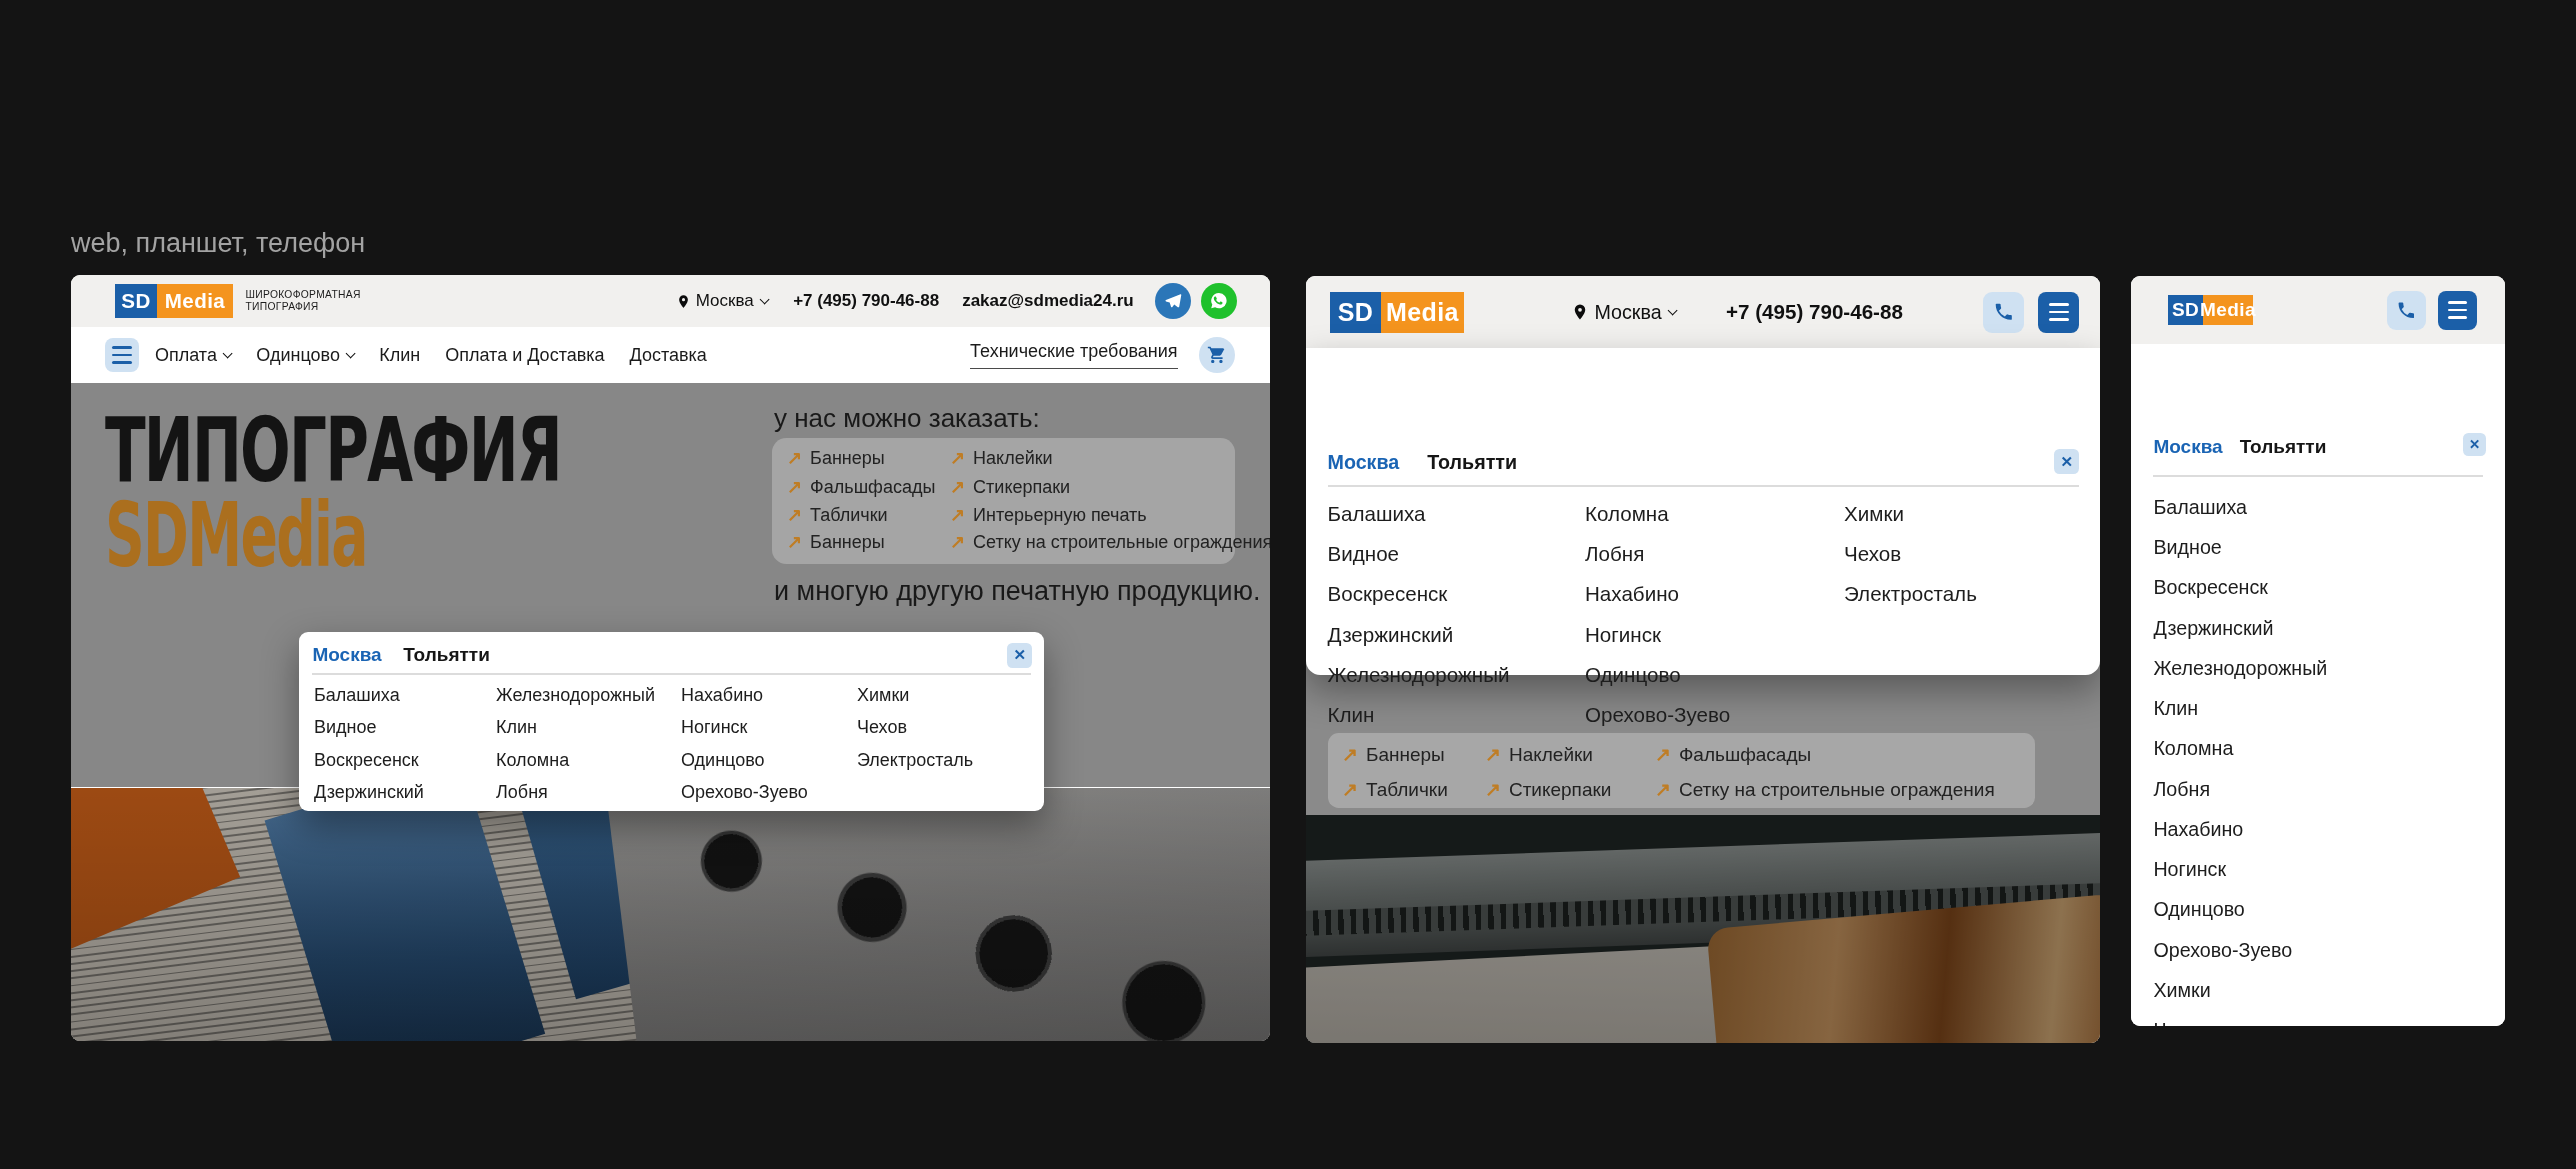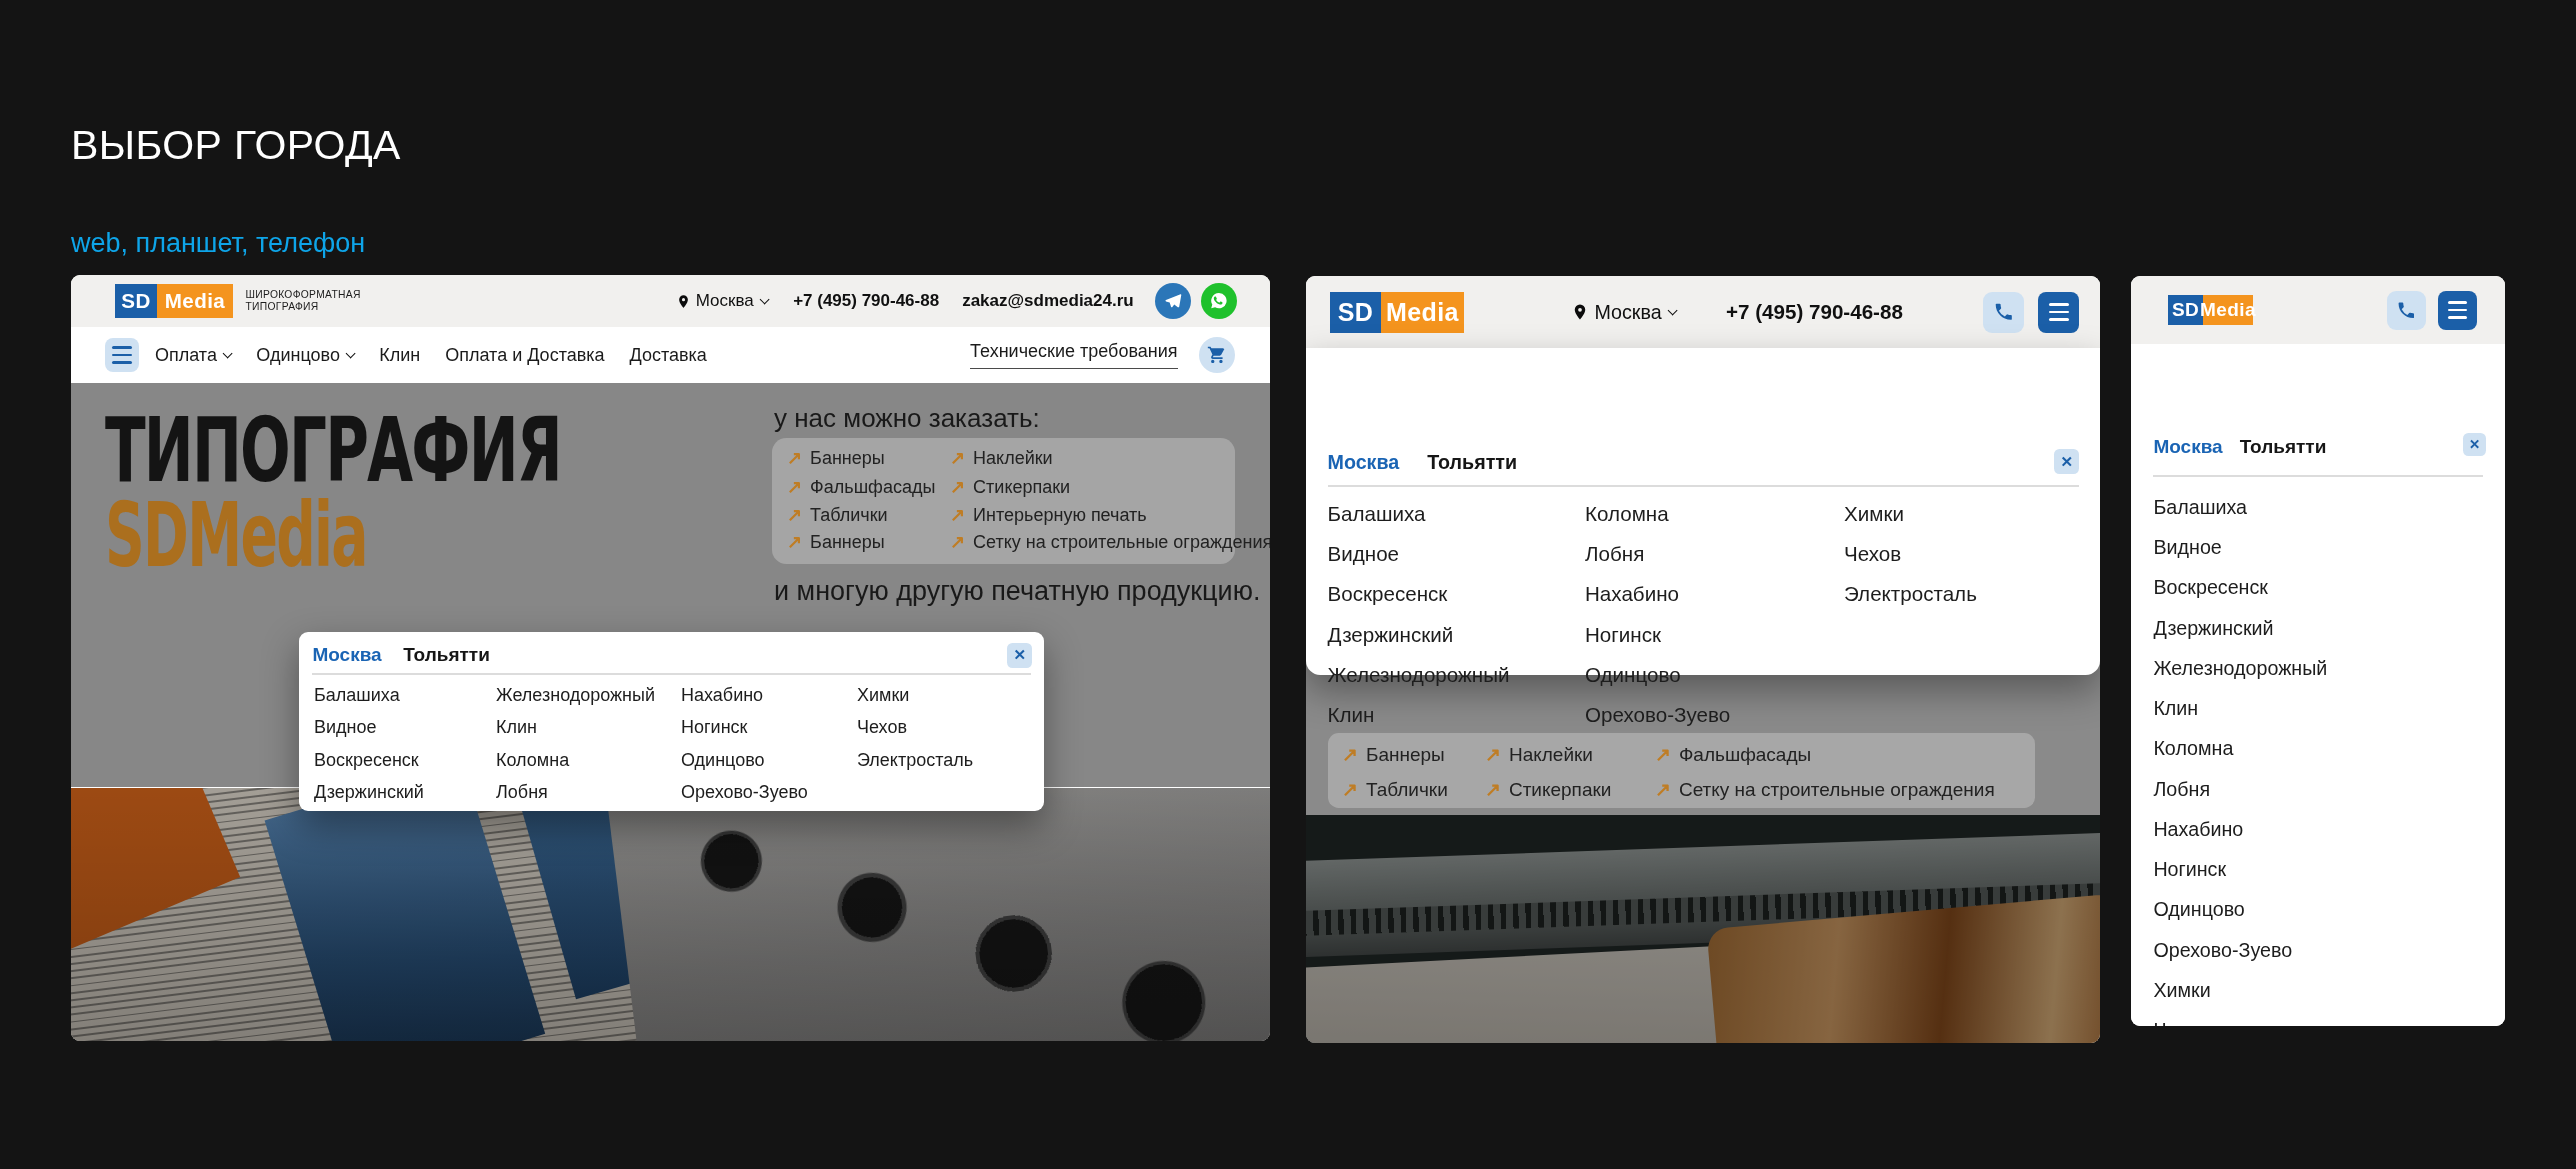--- a/index.html
+++ b/index.html
@@ -1,20 +1,20 @@
 <!DOCTYPE html>
 <html style="font-size:14.3px"><head>
 <meta charset="utf-8">
 <style>
 *{margin:0;padding:0;box-sizing:border-box}
 html,body{background:#141414}
 body{font-family:"Liberation Sans",sans-serif}
 .canvas{position:relative;width:2576px;height:1170px;background:#141414;overflow:hidden}
 .ttl{position:absolute;left:71px;top:122px;font-size:41px;color:#fff;font-weight:500;letter-spacing:0.4px}
-.sub{position:absolute;left:71px;top:228px;font-size:27px;color:#0ea5e9;font-weight:400}
+.sub{position:absolute;left:71px;top:228px;font-size:27px;color:#a3a3a3;font-weight:400}
 .mock{position:absolute;border-radius:9px;overflow:hidden;background:#fff}
 
 .bar{position:absolute;left:0;right:0;top:0;background:#f1f0ee;display:flex;align-items:center}
 .logo{display:flex;flex:none}
 .logo span{display:flex;align-items:center;justify-content:center;color:#fff;font-weight:700;letter-spacing:0.4px}
 .logo .sd{background:#1b5fa8}
 .logo .media{background:#f4941e}
 .burger{display:flex;flex-direction:column;justify-content:center;align-items:center;gap:4.5px;border-radius:8px;flex:none;cursor:pointer}
 .burger i{display:block;width:19.7px;height:2.7px;border-radius:1.8px;background:#1b5fa8}
 .burger.light{background:#cfe1f2}
@@ -108,21 +108,20 @@
 #p .tabs{position:absolute;left:22.4px;top:92px;display:flex;gap:17px;font-size:19px}
 #p .xbtn{right:19px;top:89px;width:23px;height:23px;font-size:13.4px}
 #p .panel .hr{left:22.4px;right:22.4px;top:131px}
 #p .city{font-size:19.7px;line-height:21.5px;left:22.4px}
 svg{display:block}
 </style>
 </head>
 <body>
 
 <div class="canvas">
-  <div class="ttl">ВЫБОР ГОРОДА</div>
   <div class="sub">web, планшет, телефон</div>
 
   <section class="mock" id="d" style="left:71px;top:275px;width:1199px;height:766px">
     <div class="bar">
       <div class="logo">
         <span class="sd">SD</span>
         <span class="media">Media</span>
       </div>
       <div class="tagline">
         <div>ШИРОКОФОРМАТНАЯ</div>

